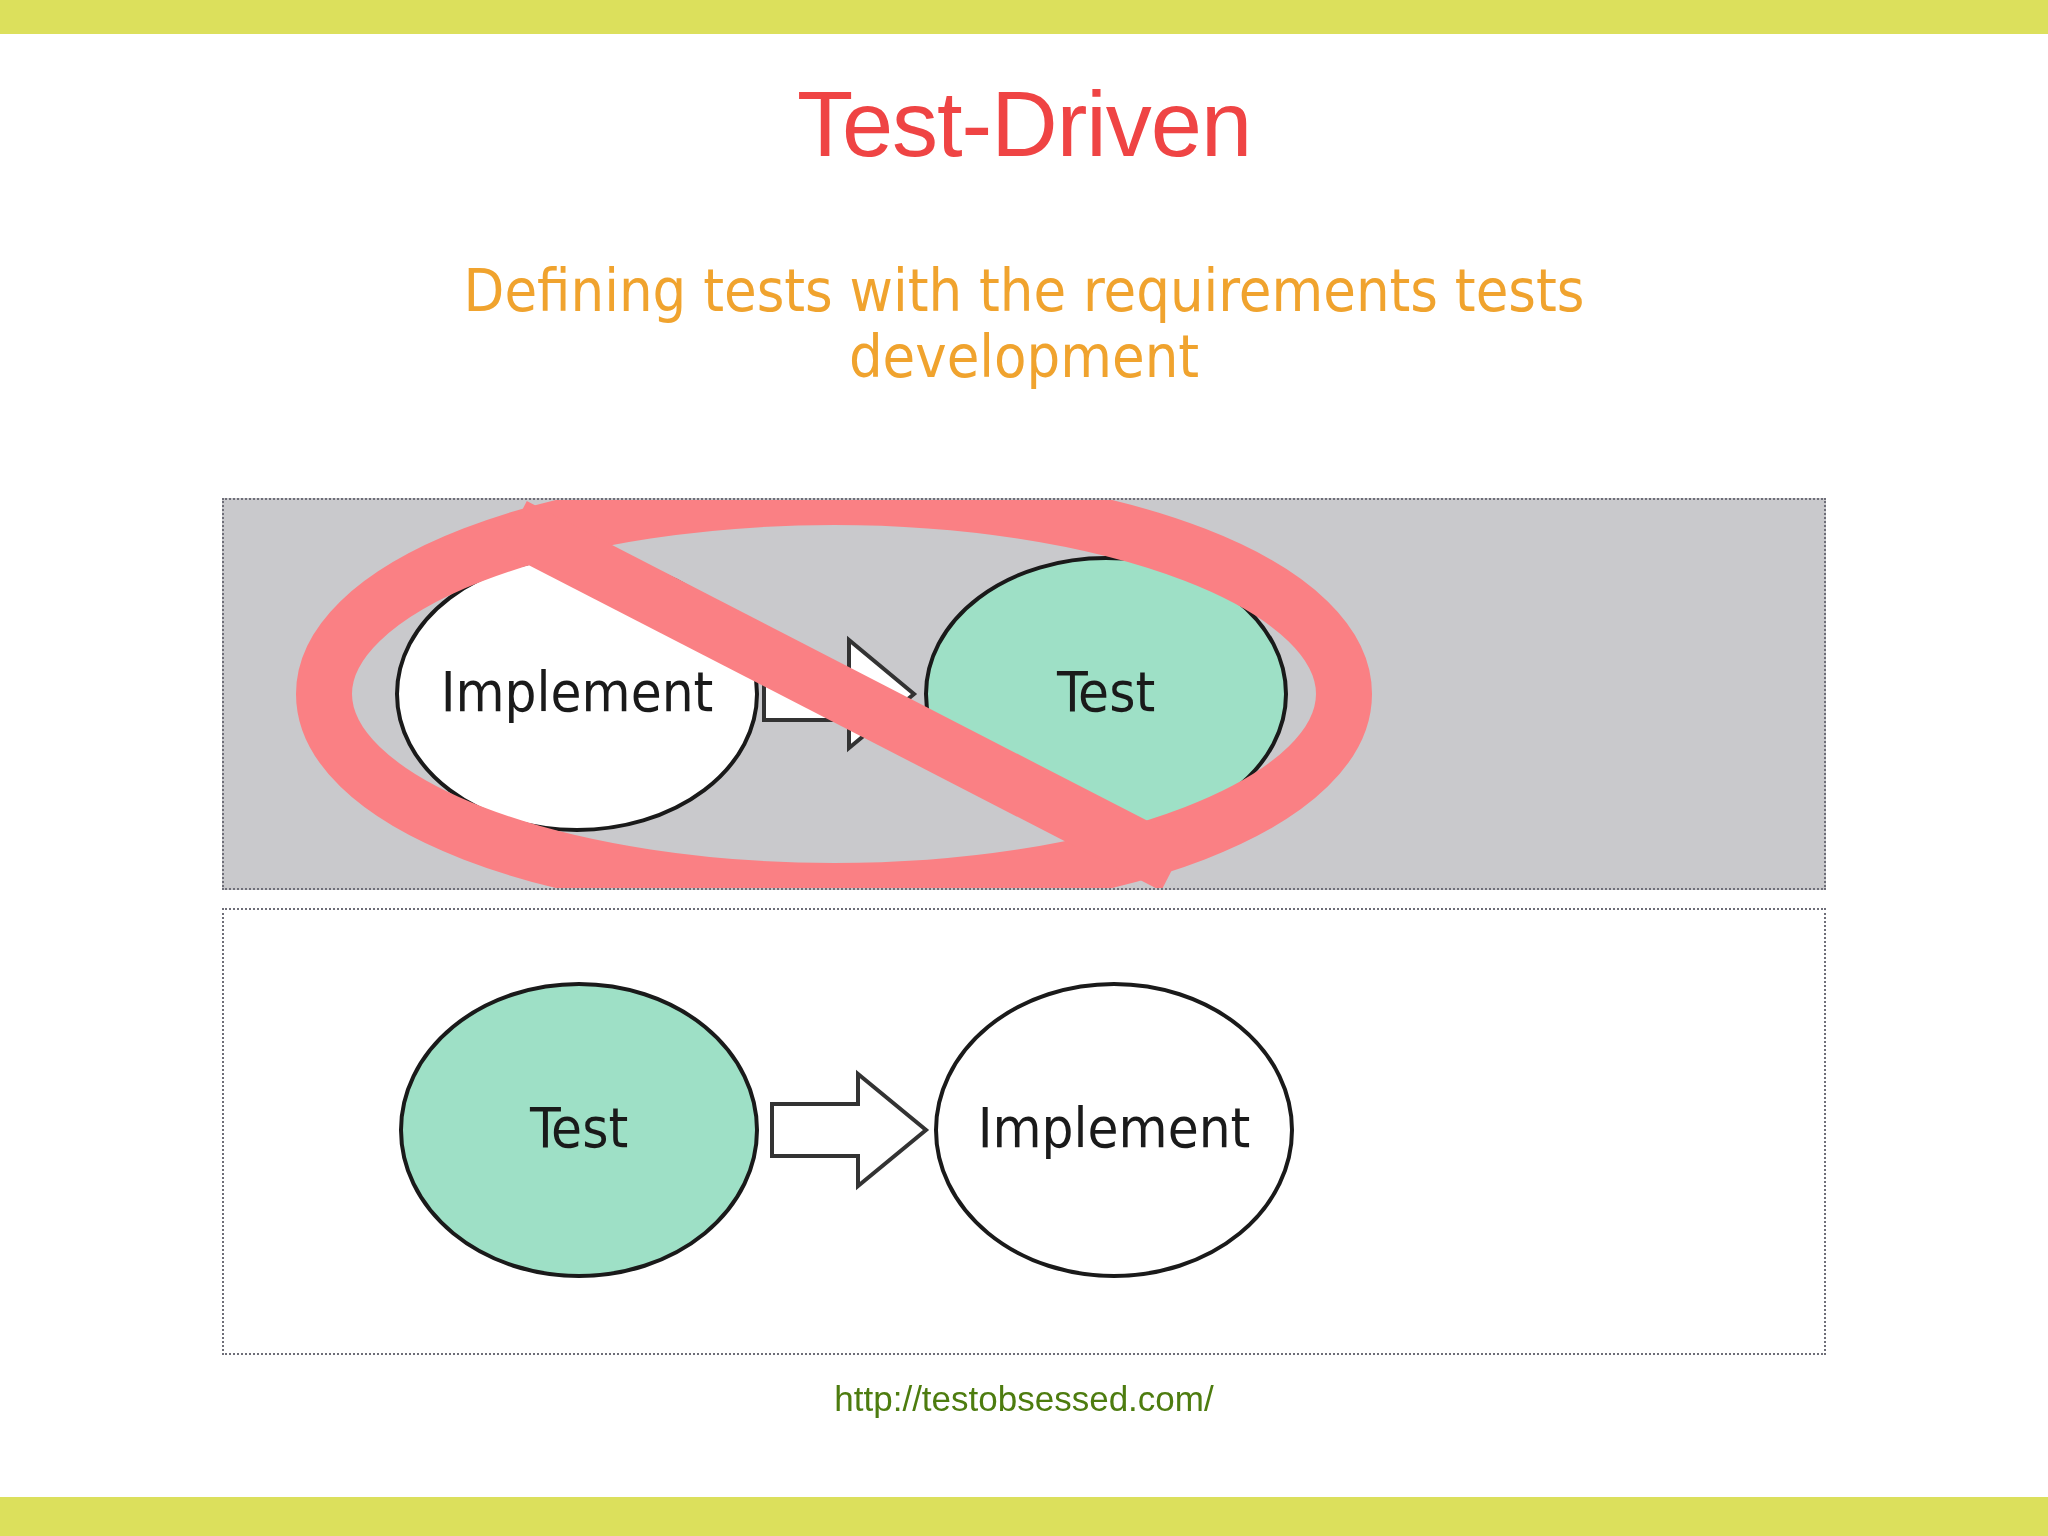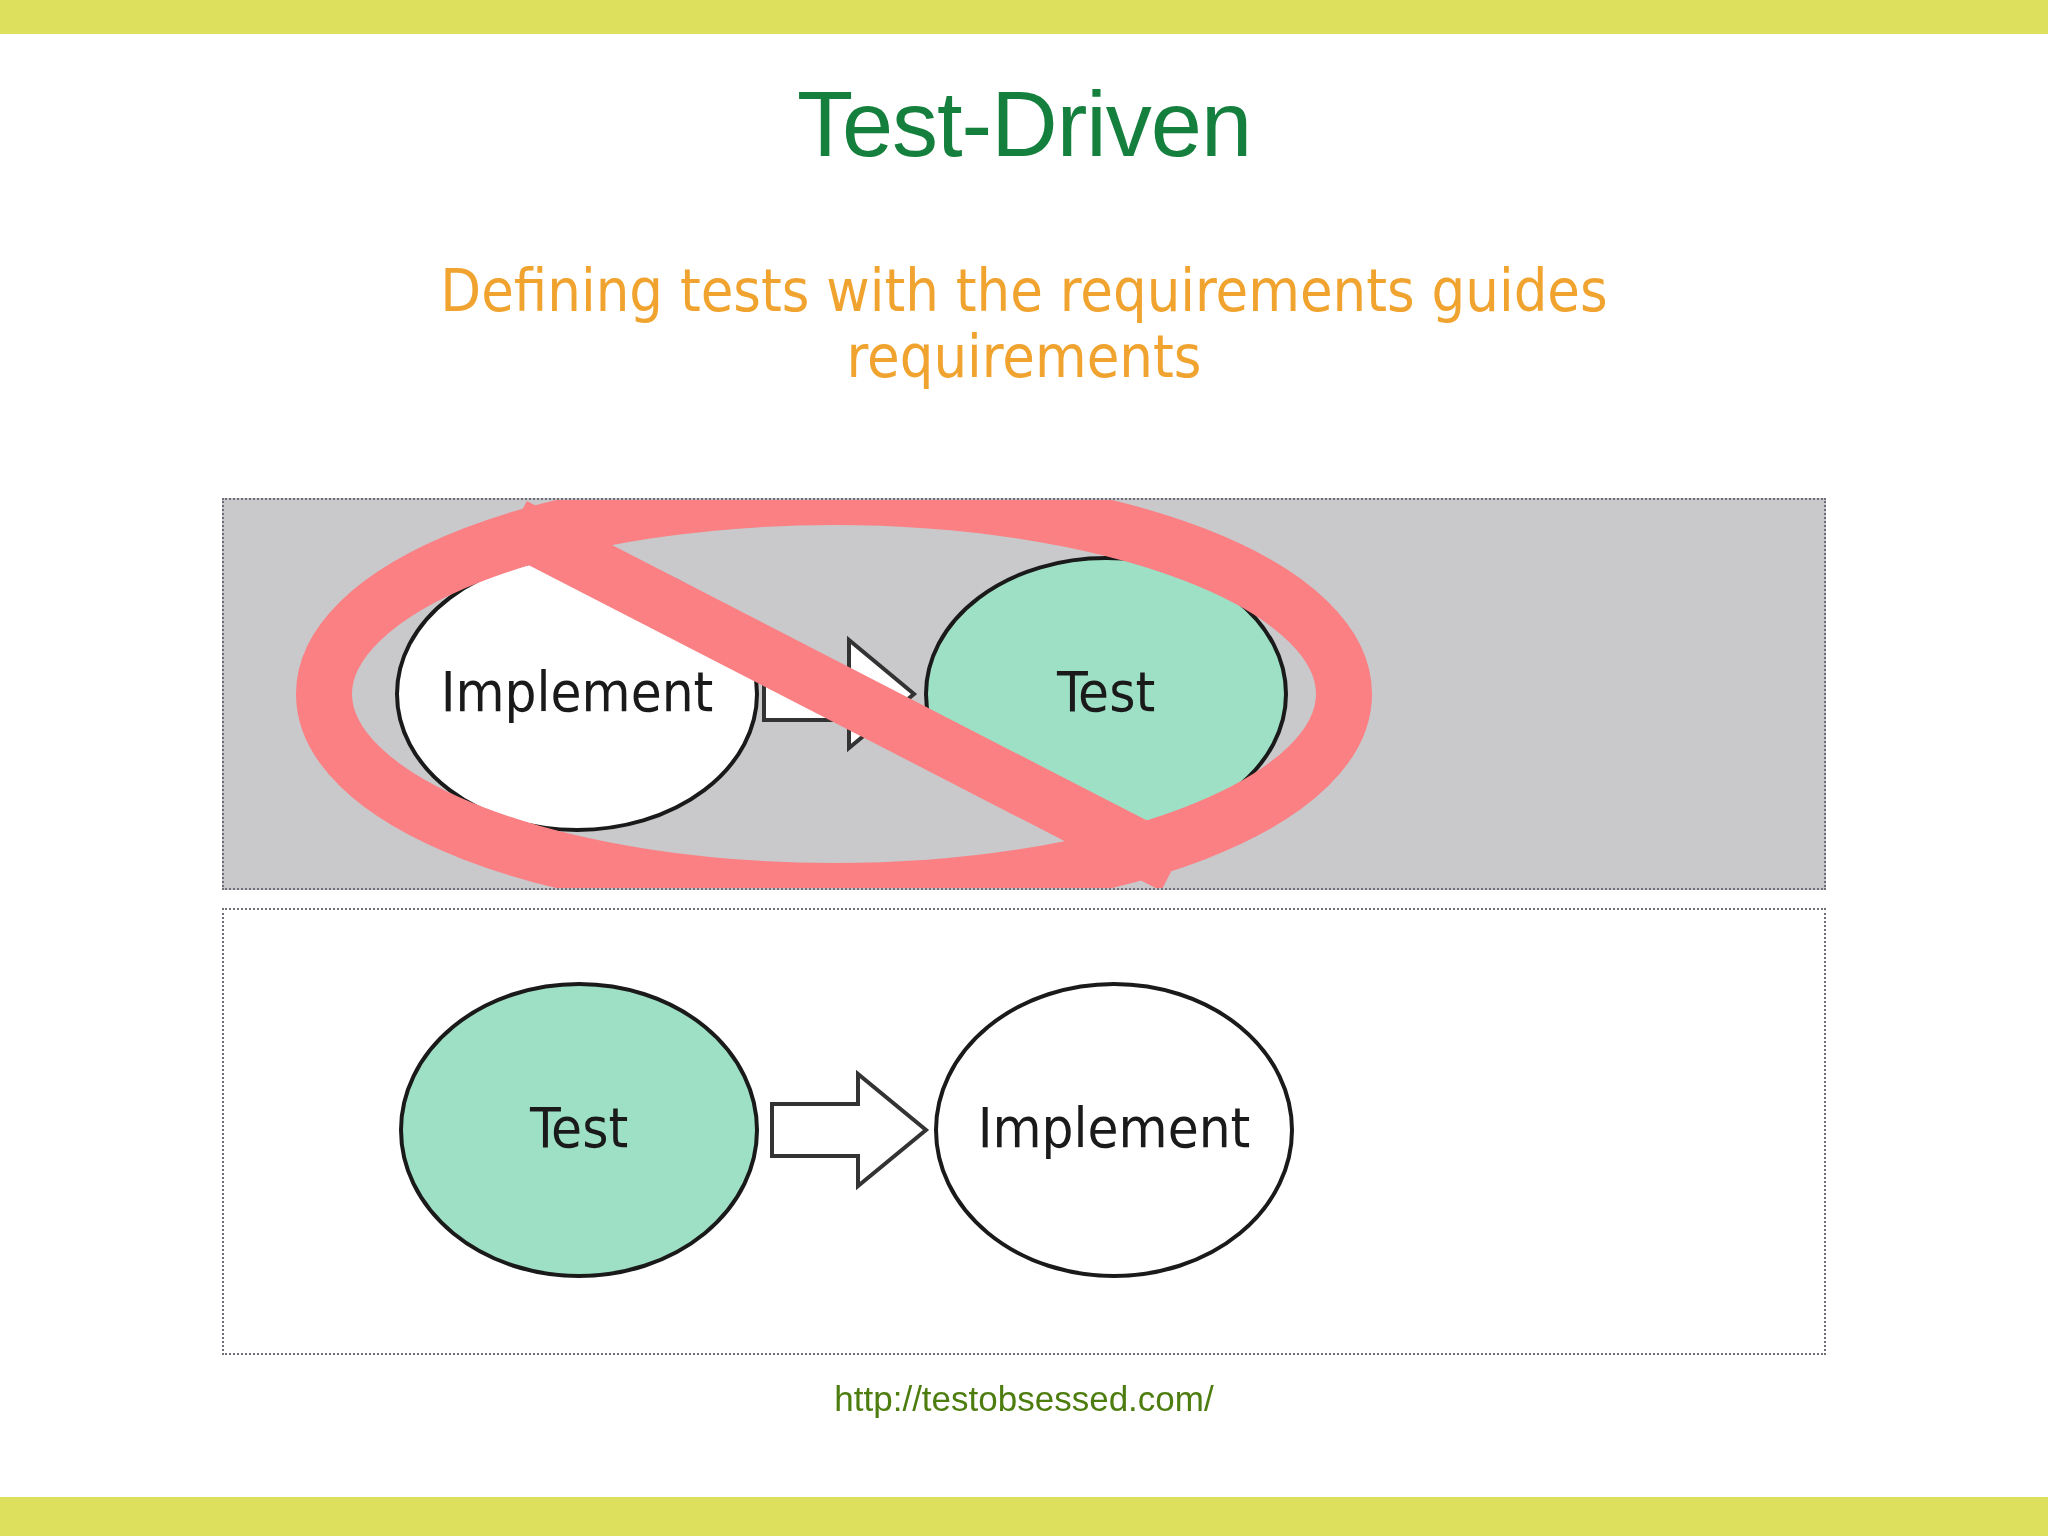--- a/index.html
+++ b/index.html
@@ -30,21 +30,21 @@
   
   .slide-title {
     position: absolute;
     left: 0;
     top: 76px;
     width: 2048px;
     text-align: center;
     font-size: 92px;
     line-height: 1.05;
     font-weight: 400;
-    color: #15803d;
+    color: #ef4444;
     letter-spacing: -1px;
     font-family: "Liberation Sans", sans-serif;
   }
   .slide-subtitle {
     position: absolute;
     left: 300px;
     top: 258px;
     width: 1448px;
     text-align: center;
     font-size: 59px;
@@ -125,21 +125,21 @@
   }
 </style>
 </head>
 <body>
 
 <div class="bar bar-top"></div>
 <div class="bar bar-bottom"></div>
 
 <div class="slide-title">Test-Driven</div>
 
-<div class="slide-subtitle">Defining tests with the requirements guides requirements</div>
+<div class="slide-subtitle">Defining tests with the requirements tests development</div>
 
 <div class="figure">
 
   <div class="panel panel-top">
 
     <svg class="diagram-svg" width="1600" height="388" viewBox="0 0 1600 388">
 
       <ellipse cx="353" cy="194" rx="180" ry="136" fill="#FFFFFF" stroke="#1A1A1A" stroke-width="4"></ellipse>
       <text class="node-label" x="353" y="196" font-size="56">Implement</text>
 

